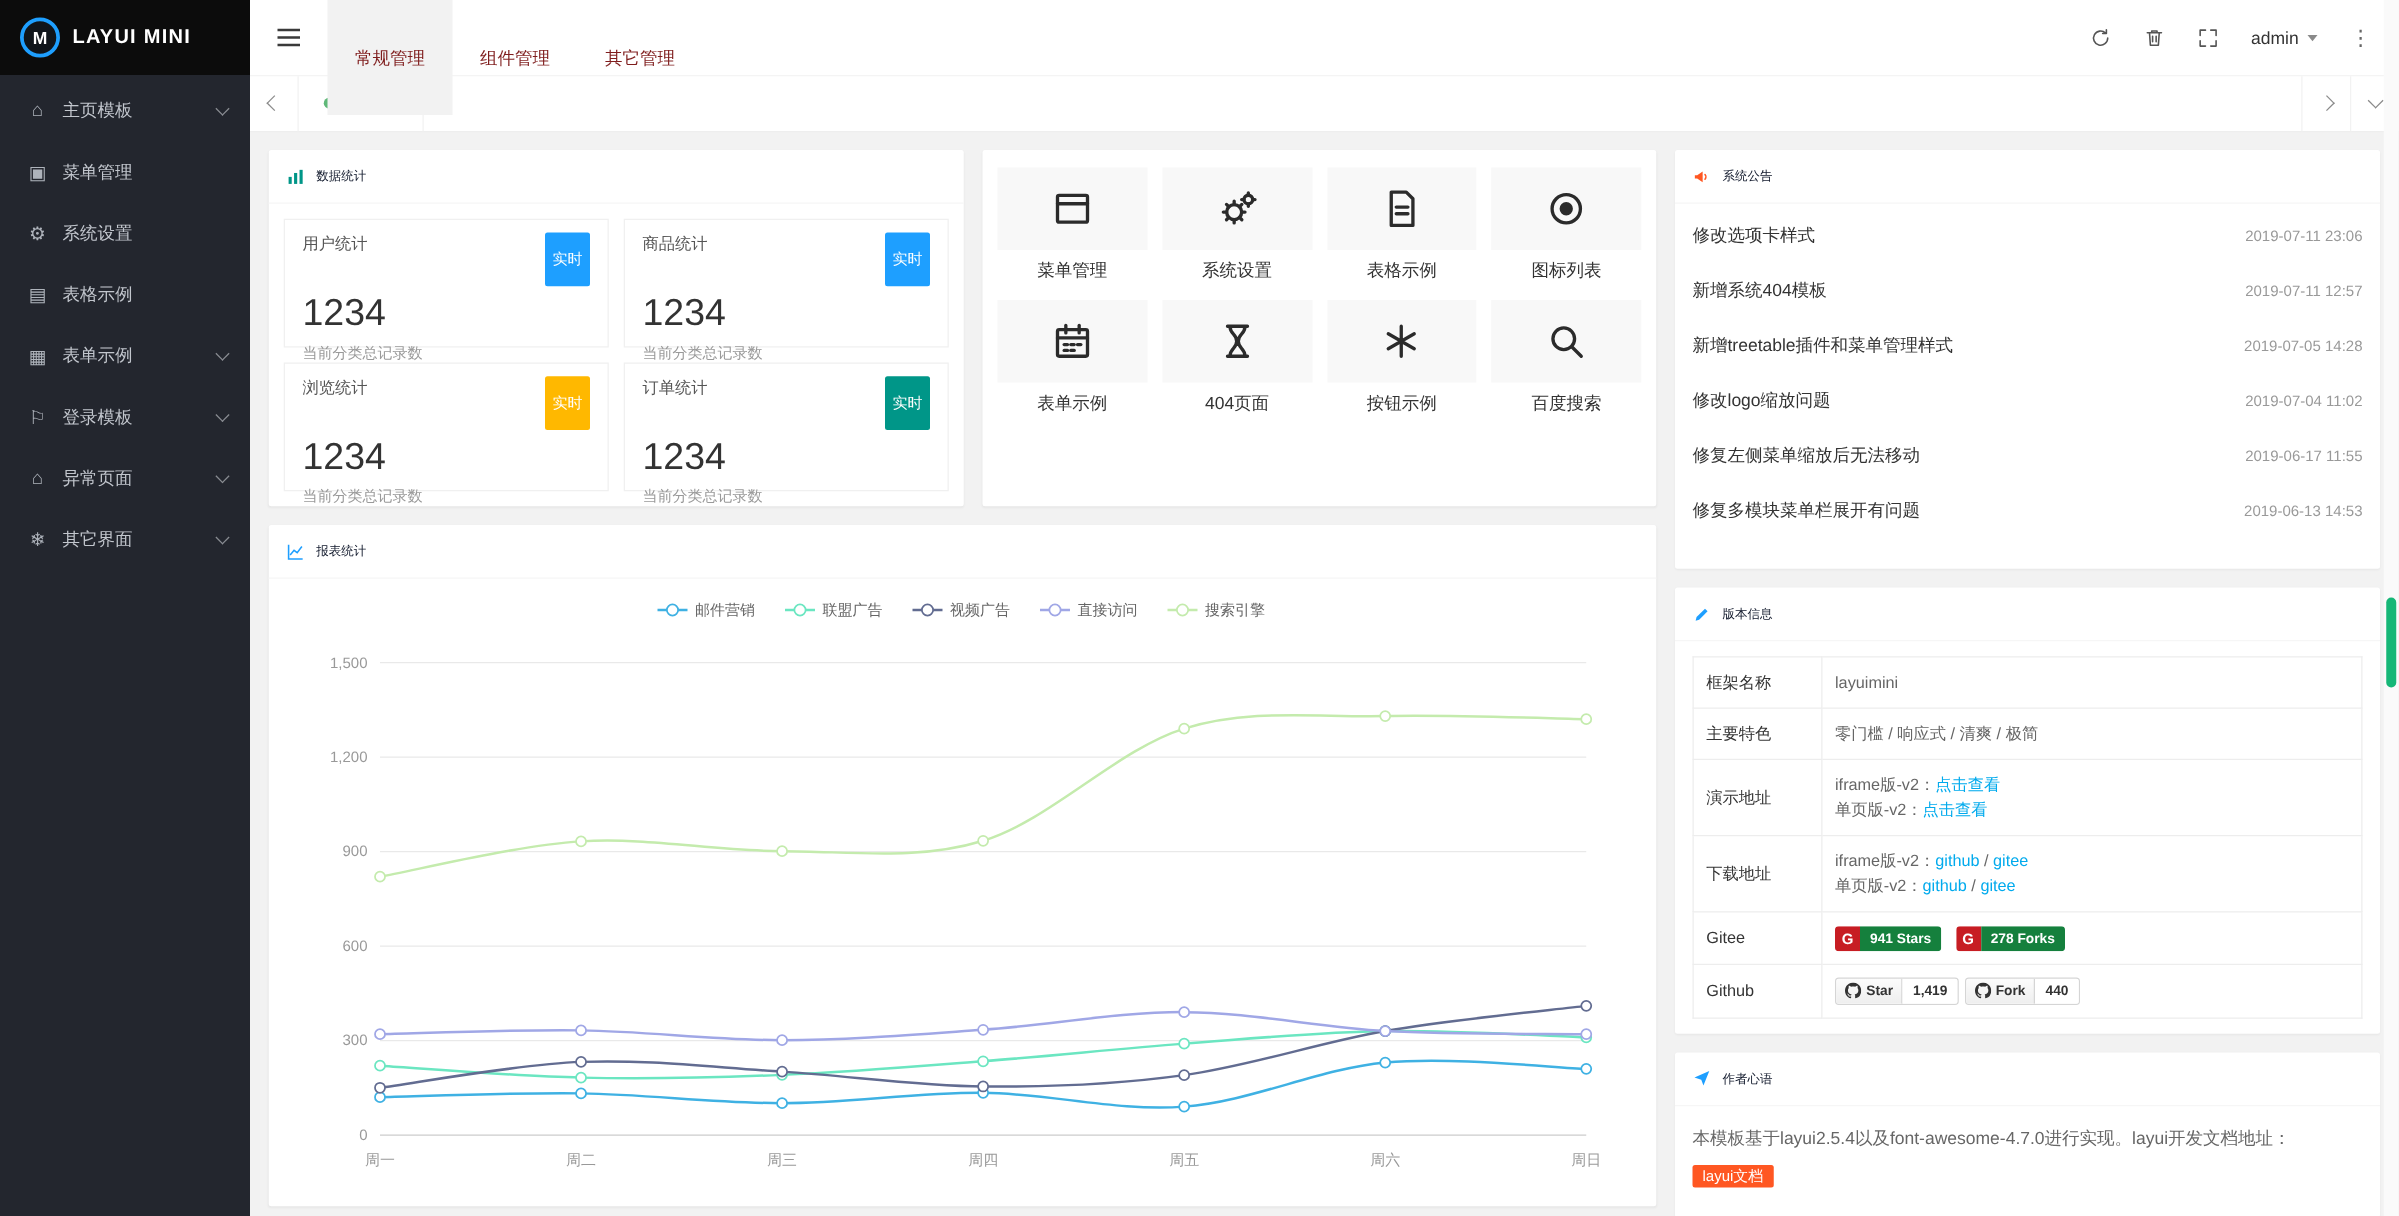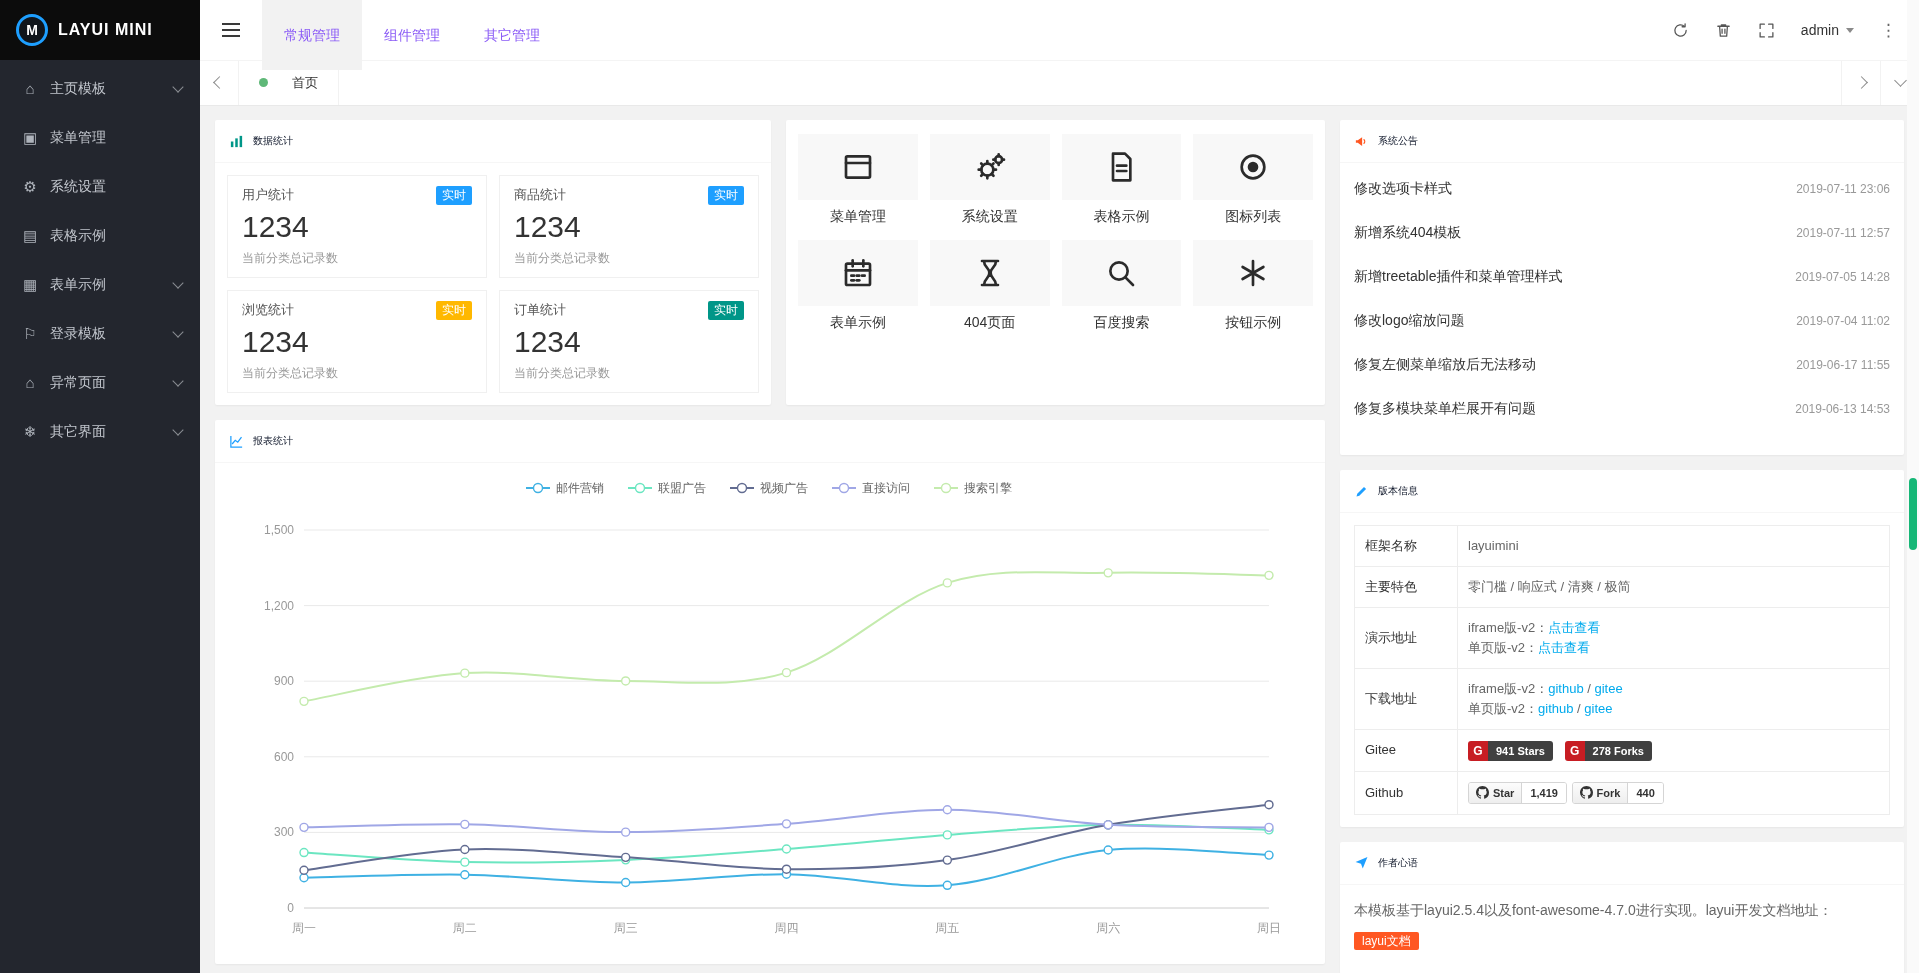--- a/index.html
+++ b/index.html
@@ -17,21 +17,21 @@
   .menu-icon{width:24px;margin-right:8px;font-size:15px;text-align:center;color:#aeb3bb}
   .menu-chevron{margin-left:auto;width:7px;height:7px;border-right:1px solid #8a8d93;border-bottom:1px solid #8a8d93;
        transform:rotate(45deg);margin-top:-4px}
   
   .header{position:absolute;left:200px;right:0;top:0;height:60px;background:#fff;display:flex;
        align-items:center;z-index:15;border-bottom:1px solid #f4f4f4}
   .hamburger{width:62px;height:60px;display:flex;flex-direction:column;justify-content:center;
        align-items:center;gap:4px;cursor:pointer}
   .hamburger i{display:block;width:18px;height:2px;background:#3a3a3a}
   .nav-tabs{display:flex;height:60px}
-  .nav-item{padding:5px 22px;height:60px;line-height:60px;font-size:14px;color:#8b5cf6;cursor:pointer}
+  .nav-item{padding:16px 22px;height:60px;line-height:60px;font-size:14px;color:#7f1d1d;cursor:pointer}
   .nav-item.active{background:#f2f2f2}
   .header-right{margin-left:auto;display:flex;align-items:center;gap:26px;padding-right:22px;color:#555}
   .icon-btn{cursor:pointer;display:flex;align-items:center}
   .icon-btn svg{width:17px;height:17px;stroke:#555;fill:none;stroke-width:1.8;stroke-linecap:round;stroke-linejoin:round}
   .admin{display:flex;align-items:center;gap:7px;font-size:14px;color:#333;cursor:pointer}
   .caret{width:0;height:0;border-left:4px solid transparent;border-right:4px solid transparent;border-top:5px solid #8a8a8a}
   .more-dots{font-size:17px;color:#666;cursor:pointer;line-height:1}
   
   .tabbar{position:absolute;left:200px;right:0;top:60px;height:45px;background:#fff;z-index:14;
        border-bottom:1px solid #e9e9e9;display:flex;align-items:stretch}
@@ -57,21 +57,21 @@
        border-bottom:1px solid #f6f6f6;font-size:10px;color:#0f172a}
   .card-h svg{width:15px;height:15px}
   
   .top-row{display:flex;gap:15px}
   .stats-card{width:556px;flex:none;height:285px;box-sizing:border-box}
   .quick-card{flex:1;height:285px;box-sizing:border-box}
   .stats-grid{display:grid;grid-template-columns:1fr 1fr;gap:12px;padding:12px}
   .stat-box{border:1px solid #f0f0f0;padding:10px 14px;height:103px;box-sizing:border-box}
   .stat-top{display:flex;align-items:flex-start}
   .stat-label{font-size:13px;color:#555}
-  .stat-badge{margin-left:auto;color:#fff;font-size:12px;padding:1px 6px;border-radius:2px}
+  .stat-badge{margin-left:auto;color:#fff;font-size:12px;padding:13px 6px;border-radius:2px}
   .stat-value{font-size:30px;color:#333;margin-top:5px;line-height:1.15}
   .stat-desc{font-size:12px;color:#999;margin-top:5px}
   
   .quick-grid{display:grid;grid-template-columns:repeat(4,1fr);gap:14px 12px;padding:14px 12px}
   .quick-tile{text-align:center;cursor:pointer}
   .quick-icon-box{height:66px;background:#f8f8f8;display:flex;align-items:center;justify-content:center}
   .quick-icon-box svg{width:32px;height:32px;stroke:#2b2b2b;fill:none;stroke-width:2;stroke-linecap:round;stroke-linejoin:round}
   .quick-label{margin-top:8px;font-size:14px;color:#333}
   
   .chart-wrap{padding:5px 14px 0 14px}
@@ -82,21 +82,21 @@
   .ann-date{font-size:12px;color:#999}
   
   .ver-body{padding:12px 14px}
   .ver-table{width:100%;border-collapse:collapse;font-size:13px;color:#666}
   .ver-table td{border:1px solid #ededed;padding:10px 10px;line-height:20px}
   .ver-label{width:82px;color:#333}
   .lnk{color:#01AAED;text-decoration:none;cursor:pointer}
   .gitee-badge{display:inline-flex;align-items:stretch;height:20px;border-radius:3px;overflow:hidden;
        font-size:11px;font-weight:bold;color:#fff;margin-right:8px;vertical-align:middle;cursor:pointer}
   .g-ico{width:20px;background:#c71d23;display:flex;align-items:center;justify-content:center;font-size:12px}
-  .g-txt{background:#404040;display:flex;align-items:center;padding:0 8px}
+  .g-txt{background:#15803d;display:flex;align-items:center;padding:0 8px}
   .gh-badge{display:inline-flex;height:20px;border:1px solid #d5d5d5;border-radius:3px;overflow:hidden;
        font-size:11px;font-weight:bold;color:#333;margin-right:1px;vertical-align:middle;cursor:pointer;background:#fff}
   .gh-left{display:flex;gap:4px;align-items:center;padding:0 7px;background:linear-gradient(#fcfcfc,#eeeeee);
        border-right:1px solid #d5d5d5}
   .gh-right{padding:0 8px;display:flex;align-items:center;background:#fff}
   
   .author-body{padding:12px 14px;font-size:14px;color:#666;line-height:26px}
   .badge-red{background:#FF5722;color:#fff;padding:2px 8px;font-size:12px;border-radius:2px}
   
   .scroll-track{position:absolute;right:0;top:0;bottom:0;width:12px;background:#fafafa;z-index:30}
@@ -314,33 +314,33 @@
               <div class="quick-icon-box">
                   <svg viewBox="0 0 24 24">
                     <path d="M6 3h12M6 21h12M7.5 3c0 5 4 4.5 4 9s-4 4-4 9M16.5 3c0 5-4 4.5-4 9s4 4 4 9"></path>
                   </svg>
                 </div>
               <div class="quick-label">404页面</div>
             </div>
             <div class="quick-tile">
               <div class="quick-icon-box">
                   <svg viewBox="0 0 24 24">
+                    <path d="M12 3v18M4.2 7.5l15.6 9M19.8 7.5l-15.6 9"></path>
+                  </svg>
+                </div>
+              <div class="quick-label">按钮示例</div>
+            </div>
+            <div class="quick-tile">
+              <div class="quick-icon-box">
+                  <svg viewBox="0 0 24 24">
                     <circle cx="10.5" cy="10.5" r="6.5"></circle>
                     <line x1="15.3" y1="15.3" x2="21" y2="21"></line>
                   </svg>
                 </div>
               <div class="quick-label">百度搜索</div>
-            </div>
-            <div class="quick-tile">
-              <div class="quick-icon-box">
-                  <svg viewBox="0 0 24 24">
-                    <path d="M12 3v18M4.2 7.5l15.6 9M19.8 7.5l-15.6 9"></path>
-                  </svg>
-                </div>
-              <div class="quick-label">按钮示例</div>
             </div>
           </div>
         </section>
       </div>
 
       <section class="card">
         <div class="card-h">
           <svg viewBox="0 0 24 24">
             <path d="M3 3v18h18" fill="none" stroke="#1E9FFF" stroke-width="2"></path>
             <path d="M5 16l5-6 4 3 6-8" fill="none" stroke="#1E9FFF" stroke-width="2"></path>

